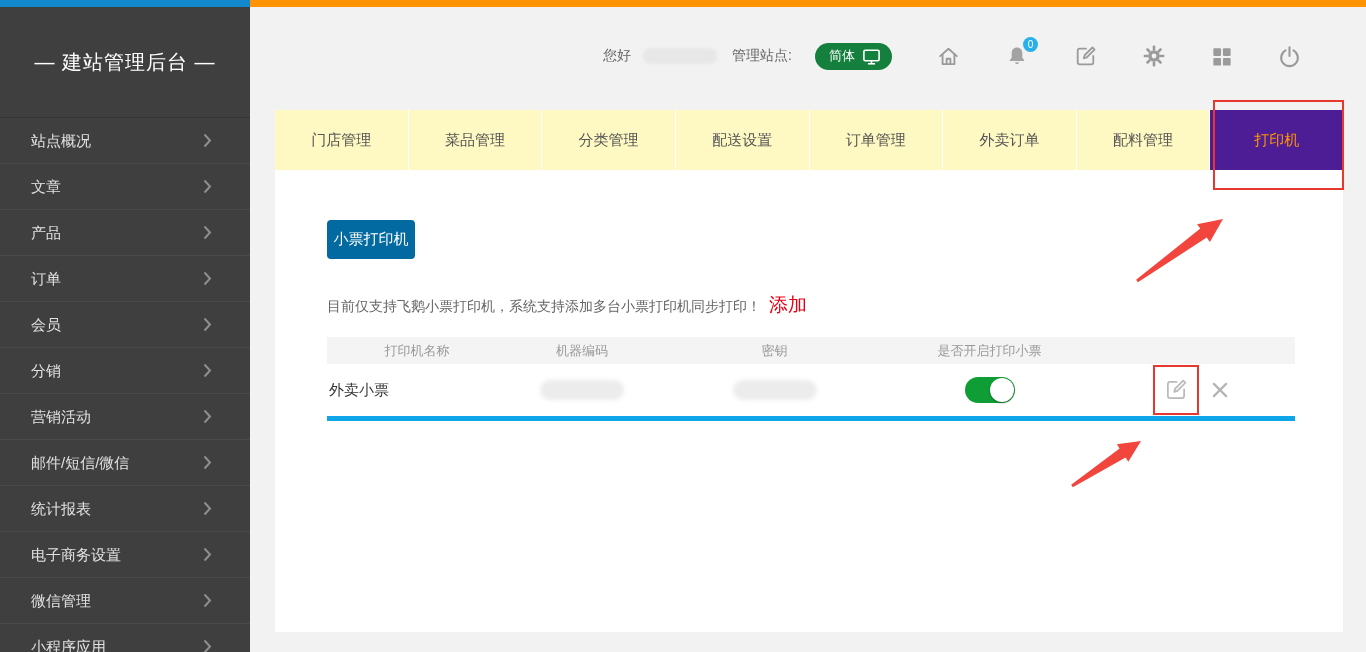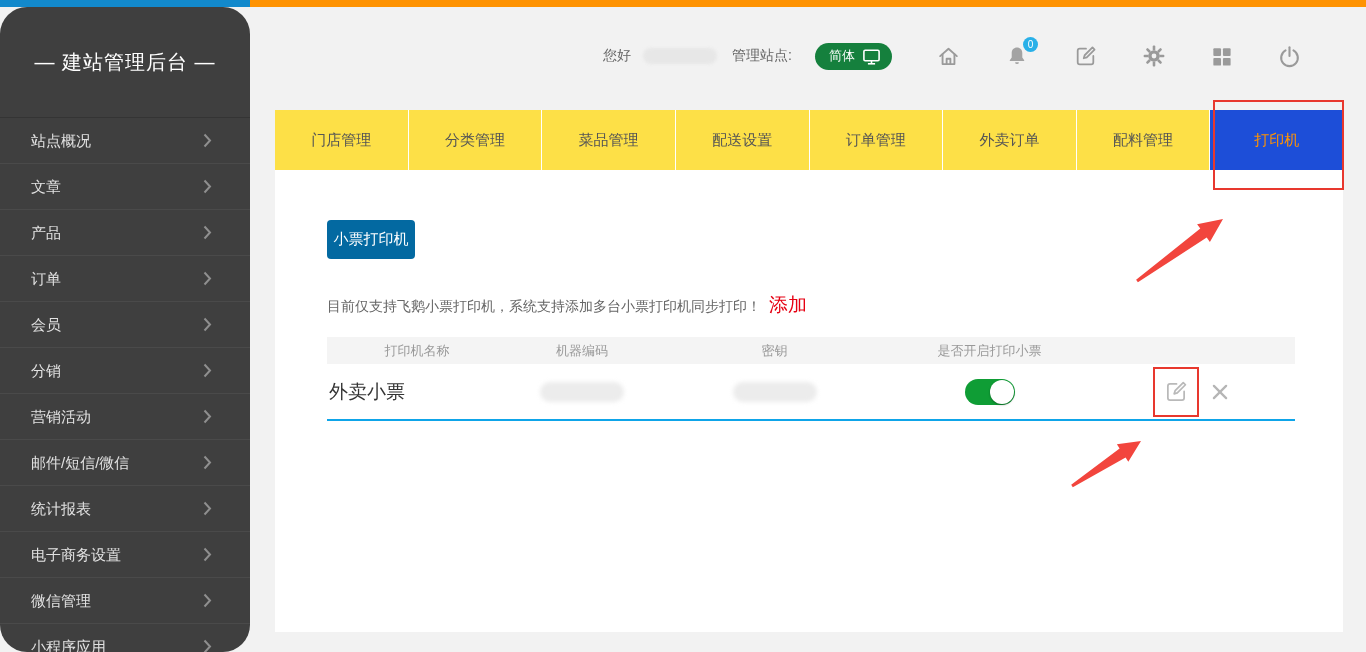--- a/index.html
+++ b/index.html
@@ -4,21 +4,21 @@
 <style>
   * { margin:0; padding:0; box-sizing:border-box; }
   html,body { width:1366px; height:652px; overflow:hidden; }
   body { position:relative; background:#f2f2f2; font-family:"Liberation Sans", sans-serif; }
 
   
   .strip-blue   { position:absolute; left:0; top:0; width:250px; height:7px; background:#1289cc; }
   .strip-orange { position:absolute; left:250px; top:0; width:1116px; height:7px; background:#ff9302; }
 
   
-  .sidebar { position:absolute; left:0; top:7px; width:250px; height:645px; background:#3f3f3f;border-radius:27px; }
+  .sidebar { position:absolute; left:0; top:7px; width:250px; height:645px; background:#3f3f3f; }
   .side-title { height:111px; display:flex; align-items:center; justify-content:center;
                 color:#fff; font-size:20px; letter-spacing:1px; border-bottom:1px solid #343434; }
   .side-item { position:relative; height:46px; line-height:45px; padding-left:31px;
                color:#e2e2e2; font-size:15px; border-bottom:1px solid #4a4a4a; cursor:pointer; }
   .side-item .chev { position:absolute; right:38px; top:15px; }
 
   
   .hdr-row { position:absolute; top:42px; right:64px; height:28px; display:flex; align-items:center;gap:8px; }
   .greet   { font-size:14px; color:#666; }
   .user-blur { width:74px; height:16px; border-radius:8px; background:#e7e7e7; filter:blur(1.5px); margin:0 7px 0 4px; }
@@ -26,37 +26,37 @@
   .lang-pill { height:27px; background:#15803d; border-radius:14px; color:#fff; font-size:13px;
                display:flex; align-items:center; padding:0 11px 0 14px; cursor:pointer; }
   .lang-pill svg { margin-left:7px; }
   .hicon { margin-left:36px; position:relative; cursor:pointer; line-height:0; }
   .badge { position:absolute; top:-7px; right:-9px; min-width:15px; height:15px; border-radius:8px;
            background:#29b0e8; color:#fff; font-size:10px; display:flex; align-items:center;
            justify-content:center; padding:0 3px; }
 
   
   .tabs { position:absolute; left:275px; top:110px; width:1068px; height:60px; display:flex; }
-  .tab  { flex:1; background:#fde047; border-right:1px solid #fff; display:flex; align-items:center;
+  .tab  { flex:1; background:#fef9c3; border-right:1px solid #fff; display:flex; align-items:center;
           justify-content:center; font-size:15px; color:#555; cursor:pointer; }
   .tab:last-child { border-right:none; }
-  .tab.active { background:#1d4ed8; color:#ff9302; }
+  .tab.active { background:#4c1d95; color:#ff9302; }
 
   
   .panel { position:absolute; left:275px; top:170px; width:1068px; height:462px; background:#fff; }
   .pill-btn { position:absolute; left:52px; top:50px; width:88px; height:39px; background:#0369a1;
               border:none; border-radius:4px; color:#fff; font-size:15px; cursor:pointer; }
   .notice { position:absolute; left:52px; top:122px; font-size:14px; color:#666; white-space:nowrap; }
   .add-link { font-size:19px; color:#e60012; margin-left:8px; cursor:pointer; text-decoration:none; }
 
   
   .table { position:absolute; left:52px; top:167px; width:968px; }
   .thead { display:flex; height:27px; background:#f4f4f4; align-items:center; font-size:13px; color:#999; }
-  .trow  { display:flex; height:57px; align-items:center; border-bottom:2px solid #0ea5e9;
-           font-size:19px; color:#333; }
+  .trow  { display:flex; height:57px; align-items:center; border-bottom:5px solid #0ea5e9;
+           font-size:15px; color:#333; }
   .cell  { display:flex; align-items:center; justify-content:center; }
   .c1 { width:180px; } .c2 { width:150px; } .c3 { width:235px; } .c4 { width:195px; } .c5 { width:208px; }
   .cell.name { justify-content:flex-start; padding-left:2px; }
   .chip { width:84px; height:20px; border-radius:10px; background:#ececec; filter:blur(2px); }
   .toggle { width:50px; height:26px; border-radius:13px; background:#0f9d35; position:relative; cursor:pointer; }
   .knob { position:absolute; right:1px; top:1px; width:24px; height:24px; border-radius:50%;
           background:#fff; box-shadow:0 1px 2px rgba(0,0,0,.35); }
   .edit-annot { width:46px; height:50px; border:2px solid #e8382e; display:flex; align-items:center;
                 justify-content:center; margin-right:11px; }
   .icon-btn { cursor:pointer; line-height:0; }
@@ -212,24 +212,24 @@
         <line x1="12" y1="3.2" x2="12" y2="11.5"></line>
       </svg>
   </span>
 </div>
 
 <div class="tabs">
   <div class="tab">
       <span>门店管理</span>
     </div>
   <div class="tab">
+      <span>菜品管理</span>
+    </div>
+  <div class="tab">
       <span>分类管理</span>
-    </div>
-  <div class="tab">
-      <span>菜品管理</span>
     </div>
   <div class="tab">
       <span>配送设置</span>
     </div>
   <div class="tab">
       <span>订单管理</span>
     </div>
   <div class="tab">
       <span>外卖订单</span>
     </div>

